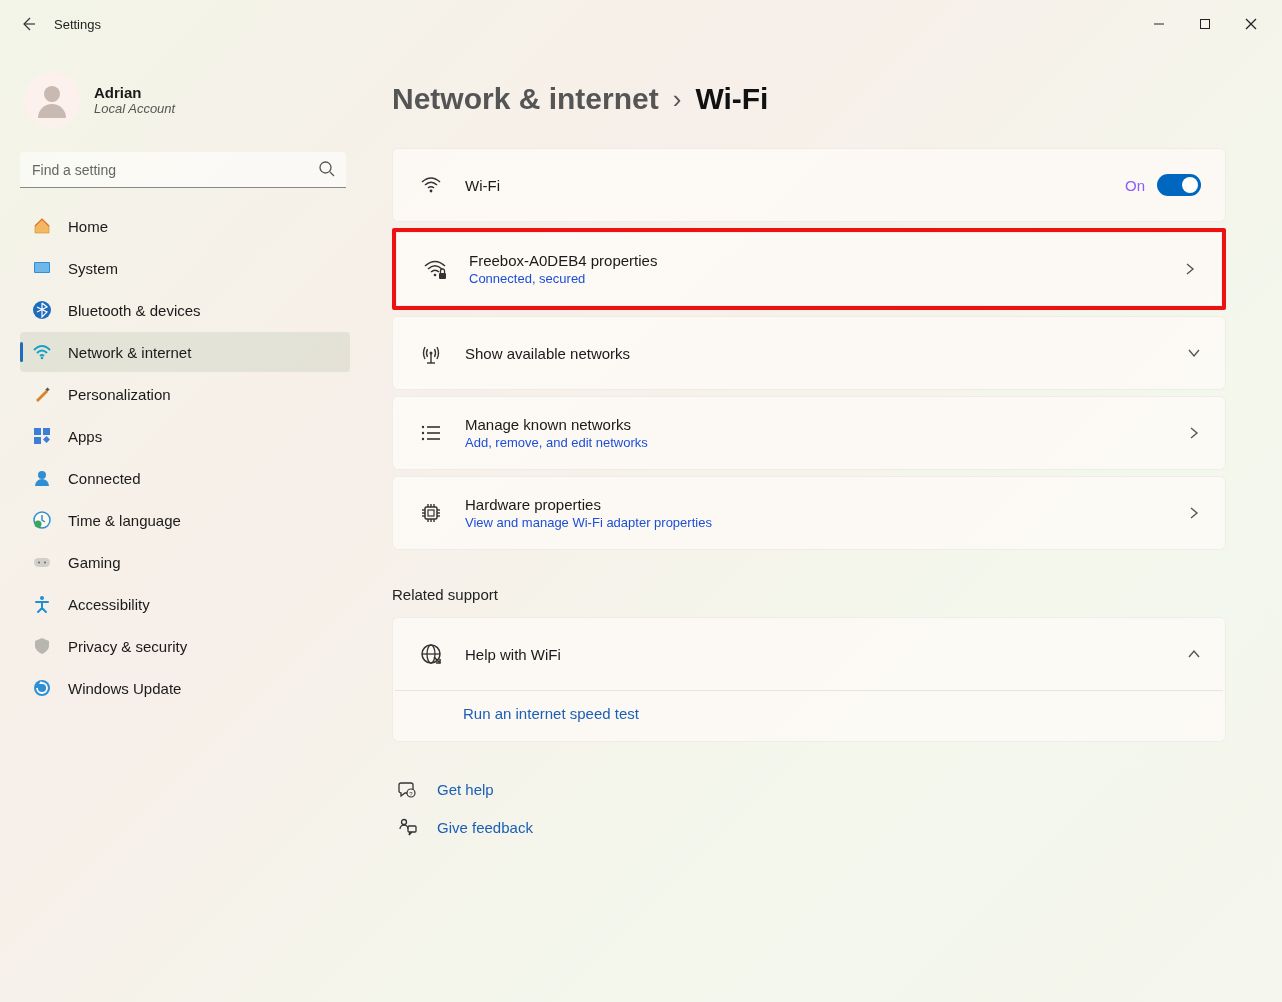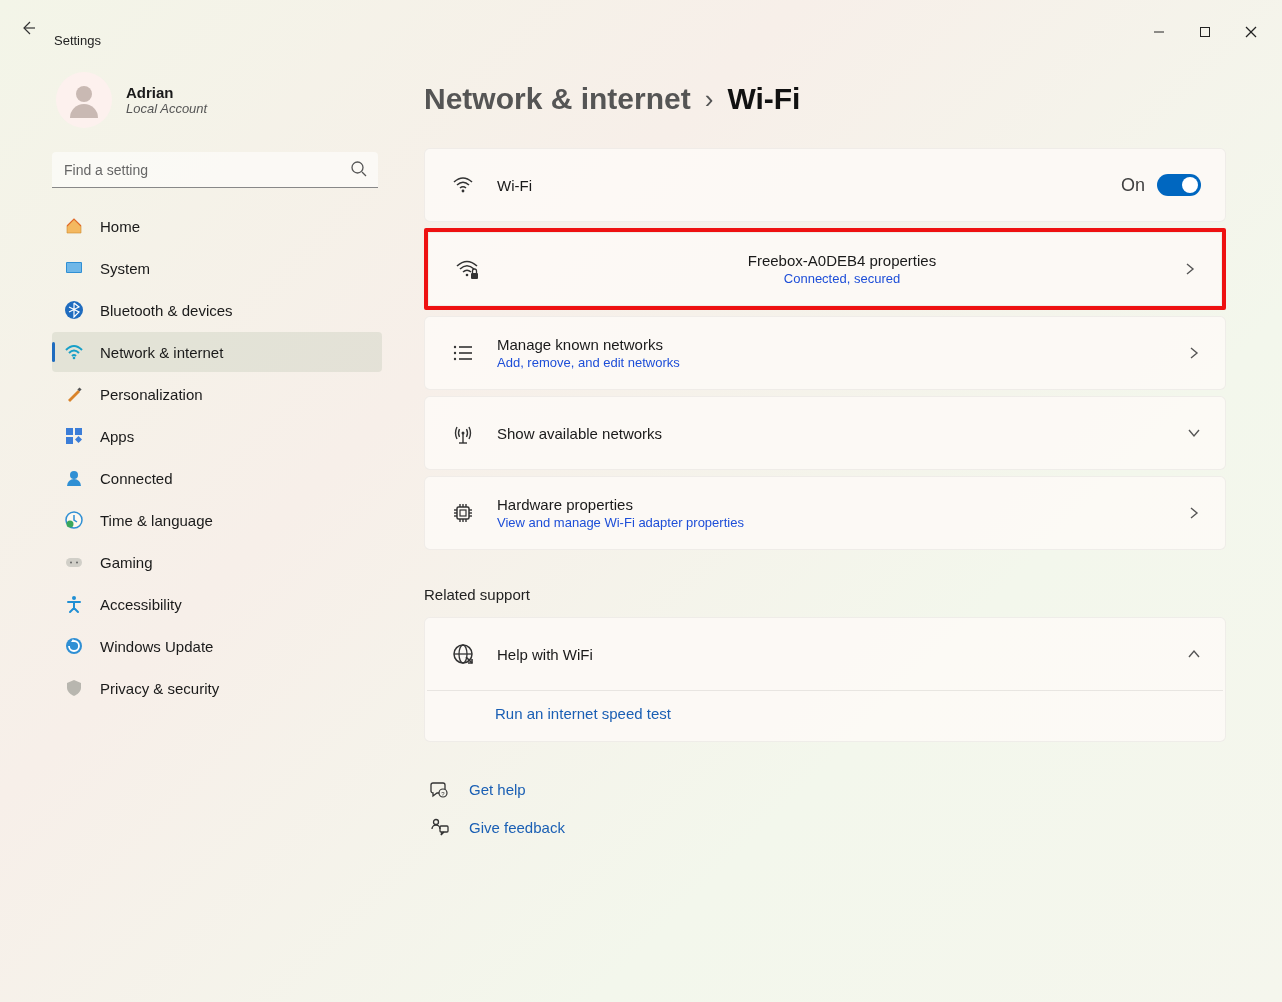--- a/index.html
+++ b/index.html
@@ -1,26 +1,26 @@
 <!DOCTYPE html>
 <html><head>
 <meta charset="utf-8">
 <style>
 * { box-sizing: border-box; margin: 0; padding: 0; font-family: "Segoe UI", -apple-system, sans-serif; }
 body { width: 1282px; height: 1002px; background: linear-gradient(135deg, #f3f5e8 0%, #f7efe9 35%, #f3f7ec 70%, #f5f6ed 100%); overflow: hidden; }
 
 
-.titlebar { height: 48px; display: flex; align-items: flex-end; padding: 0 8px; }
+.titlebar { height: 48px; display: flex; align-items: center; padding: 0 8px; }
 .titlebar .back { width: 40px; height: 40px; display:flex; align-items:center; justify-content:center; cursor:pointer; }
 .titlebar .title { font-size: 13px; color: #222; margin-left: 6px; }
 .titlebar .winbtns { margin-left: auto; display:flex; }
 .titlebar .winbtn { width: 46px; height: 32px; display:flex; align-items:center; justify-content:center; cursor:pointer; }
 
 
-.app { display:flex; height: calc(1002px - 48px); margin-left: 32px; }
+.app { display:flex; height: calc(1002px - 48px); }
 .sidebar { width: 360px; padding: 16px 6px 16px 16px; }
 .main { flex:1; padding: 16px 56px 24px 32px; overflow:auto; }
 
 
 .user { display:flex; align-items:center; gap:14px; padding: 8px 8px 18px 8px; }
 .avatar { width:56px; height:56px; border-radius:50%; background:#fdf1ee; display:flex; align-items:center; justify-content:center; }
 .avatar svg { width:40px; height:40px; }
 .user .name { font-weight:600; font-size:15px; color:#1a1a1a; }
 .user .sub { font-size:13px; color:#555;font-style:italic; }
 
@@ -47,21 +47,21 @@
 .card { background: rgba(253,249,246,0.9); border:1px solid rgba(0,0,0,0.05); border-radius:6px; margin-bottom:6px; }
 .row { display:flex; align-items:center; min-height:72px; padding:12px 24px; cursor:pointer; }
 .row .ricon { width:28px; height:28px; display:flex; align-items:center; justify-content:center; margin-right:20px; color:#333; }
 .row .rtext { flex:1; }
 .row .rtitle { font-size:15px; color:#1a1a1a; }
 .row .rsub { font-size:13px; color:#1d4ed8; margin-top:2px; }
 .row .rend { display:flex; align-items:center; gap:12px; color:#333; }
 .chev { color:#555; }
 
 
-.toggle-label { font-size:18px; color:#404040; }
+.toggle-label { font-size:15px; color:#8b5cf6; }
 .toggle { width:44px; height:22px; background:#0067c0; border-radius:11px; position:relative; }
 .toggle::after { content:""; position:absolute; right:3px; top:3px; width:16px; height:16px; background:#fff; border-radius:50%; }
 
 
 .highlight { border:4px solid #e11; border-radius:2px; }
 
 
 .section-h { font-size:15px; font-weight:400; color:#222; margin: 36px 0 14px 0; }
 .help-link-row { padding:14px 24px 18px 70px; }
 .help-link-row a { color:#1a5fb4; font-size:15px; text-decoration:none; cursor:pointer; }
@@ -224,34 +224,34 @@
             <svg width="20" height="20" viewBox="0 0 20 20">
               <circle cx="10" cy="4" r="2" fill="#1f8fd4"></circle>
               <path d="M4 8 H16 M10 8 V14 M10 14 L6 18 M10 14 L14 18" stroke="#1f8fd4" stroke-width="2" fill="none" stroke-linecap="round"></path>
             </svg>
           </span>
         <span>Accessibility</span>
       </div>
       <div class="nav-item">
         <span class="nicon">
             <svg width="20" height="20" viewBox="0 0 20 20">
+              <path d="M10 2 L17 5 V10 C17 15 10 18 10 18 C10 18 3 15 3 10 V5 Z" fill="#b8b6af"></path>
+            </svg>
+          </span>
+        <span>Privacy &amp; security</span>
+      </div>
+      <div class="nav-item">
+        <span class="nicon">
+            <svg width="20" height="20" viewBox="0 0 20 20">
               <circle cx="10" cy="10" r="8" fill="#2f8fd4"></circle>
               <path d="M10 5 A5 5 0 1 1 5 10" fill="none" stroke="#fff" stroke-width="1.8"></path>
               <path d="M9 3 L11 6 L7 6 Z" fill="#fff"></path>
             </svg>
           </span>
         <span>Windows Update</span>
-      </div>
-      <div class="nav-item">
-        <span class="nicon">
-            <svg width="20" height="20" viewBox="0 0 20 20">
-              <path d="M10 2 L17 5 V10 C17 15 10 18 10 18 C10 18 3 15 3 10 V5 Z" fill="#b8b6af"></path>
-            </svg>
-          </span>
-        <span>Privacy &amp; security</span>
       </div>
     </div>
   </div>
 
   <div class="main">
     <div class="crumb">
       <span class="c1">Network &amp; internet</span>
       <span class="sep">›</span>
       <span class="c2">Wi-Fi</span>
     </div>
@@ -270,21 +270,21 @@
           <div class="rtitle">Wi-Fi</div>
         </div>
         <div class="rend">
           <span class="toggle-label">On</span>
           <div class="toggle"></div>
         </div>
       </div>
     </div>
 
     <div class="highlight">
-      <div class="card" style="margin-bottom:0;border-radius:2px;text-align:center;">
+      <div class="card" style="margin-bottom:0;border-radius:2px;">
         <div class="row">
           <span class="ricon">
             <svg width="26" height="26" viewBox="0 0 26 26">
                 <path d="M3 10 Q13 1 23 10" fill="none" stroke="#333" stroke-width="1.6"></path>
                 <path d="M6 13 Q13 6.5 20 13" fill="none" stroke="#333" stroke-width="1.6"></path>
                 <path d="M9 16 Q13 12.5 17 16" fill="none" stroke="#333" stroke-width="1.6"></path>
                 <circle cx="13" cy="19" r="1.3" fill="#333"></circle>
                 <rect x="17" y="17" width="7" height="6" rx="1" fill="#333"></rect>
                 <path d="M18.5 17 v-2 a2 2 0 0 1 4 0 v2" fill="none" stroke="#333" stroke-width="1.3"></path>
               </svg>
@@ -303,60 +303,60 @@
         </div>
       </div>
     </div>
 
     <div style="height:6px"></div>
 
     <div class="card">
       <div class="row">
         <span class="ricon">
           <svg width="24" height="24" viewBox="0 0 24 24">
+              <path d="M6 6 Q3 12 6 18 M18 6 Q21 12 18 18" fill="none" stroke="#333" stroke-width="1.4"></path>
+              <path d="M8.5 8 Q6.5 12 8.5 16 M15.5 8 Q17.5 12 15.5 16" fill="none" stroke="#333" stroke-width="1.4"></path>
+              <circle cx="12" cy="12" r="1.5" fill="#333"></circle>
+              <line x1="12" y1="13" x2="12" y2="22" stroke="#333" stroke-width="1.4"></line>
+              <line x1="8" y1="22" x2="16" y2="22" stroke="#333" stroke-width="1.4"></line>
+            </svg>
+        </span>
+        <div class="rtext">
+          <div class="rtitle">Show available networks</div>
+        </div>
+        <div class="rend">
+            <span class="chev">
+              <svg width="14" height="14" viewBox="0 0 14 14">
+                <path d="M2 4 L7 10 L12 4" fill="none" stroke="#555" stroke-width="1.4"></path>
+              </svg>
+            </span>
+          </div>
+      </div>
+    </div>
+
+    <div class="card">
+      <div class="row">
+        <span class="ricon">
+          <svg width="24" height="24" viewBox="0 0 24 24">
               <circle cx="4" cy="6" r="1.2" fill="#333"></circle>
               <circle cx="4" cy="12" r="1.2" fill="#333"></circle>
               <circle cx="4" cy="18" r="1.2" fill="#333"></circle>
               <line x1="8" y1="6" x2="21" y2="6" stroke="#333" stroke-width="1.6"></line>
               <line x1="8" y1="12" x2="21" y2="12" stroke="#333" stroke-width="1.6"></line>
               <line x1="8" y1="18" x2="21" y2="18" stroke="#333" stroke-width="1.6"></line>
             </svg>
         </span>
         <div class="rtext">
           <div class="rtitle">Manage known networks</div>
           <div class="rsub">Add, remove, and edit networks</div>
         </div>
         <div class="rend">
             <span class="chev">
               <svg width="14" height="14" viewBox="0 0 14 14">
                 <path d="M4 2 L10 7 L4 12" fill="none" stroke="#555" stroke-width="1.4"></path>
-              </svg>
-            </span>
-          </div>
-      </div>
-    </div>
-
-    <div class="card">
-      <div class="row">
-        <span class="ricon">
-          <svg width="24" height="24" viewBox="0 0 24 24">
-              <path d="M6 6 Q3 12 6 18 M18 6 Q21 12 18 18" fill="none" stroke="#333" stroke-width="1.4"></path>
-              <path d="M8.5 8 Q6.5 12 8.5 16 M15.5 8 Q17.5 12 15.5 16" fill="none" stroke="#333" stroke-width="1.4"></path>
-              <circle cx="12" cy="12" r="1.5" fill="#333"></circle>
-              <line x1="12" y1="13" x2="12" y2="22" stroke="#333" stroke-width="1.4"></line>
-              <line x1="8" y1="22" x2="16" y2="22" stroke="#333" stroke-width="1.4"></line>
-            </svg>
-        </span>
-        <div class="rtext">
-          <div class="rtitle">Show available networks</div>
-        </div>
-        <div class="rend">
-            <span class="chev">
-              <svg width="14" height="14" viewBox="0 0 14 14">
-                <path d="M2 4 L7 10 L12 4" fill="none" stroke="#555" stroke-width="1.4"></path>
               </svg>
             </span>
           </div>
       </div>
     </div>
 
     <div class="card">
       <div class="row">
         <span class="ricon">
           <svg width="24" height="24" viewBox="0 0 24 24">

